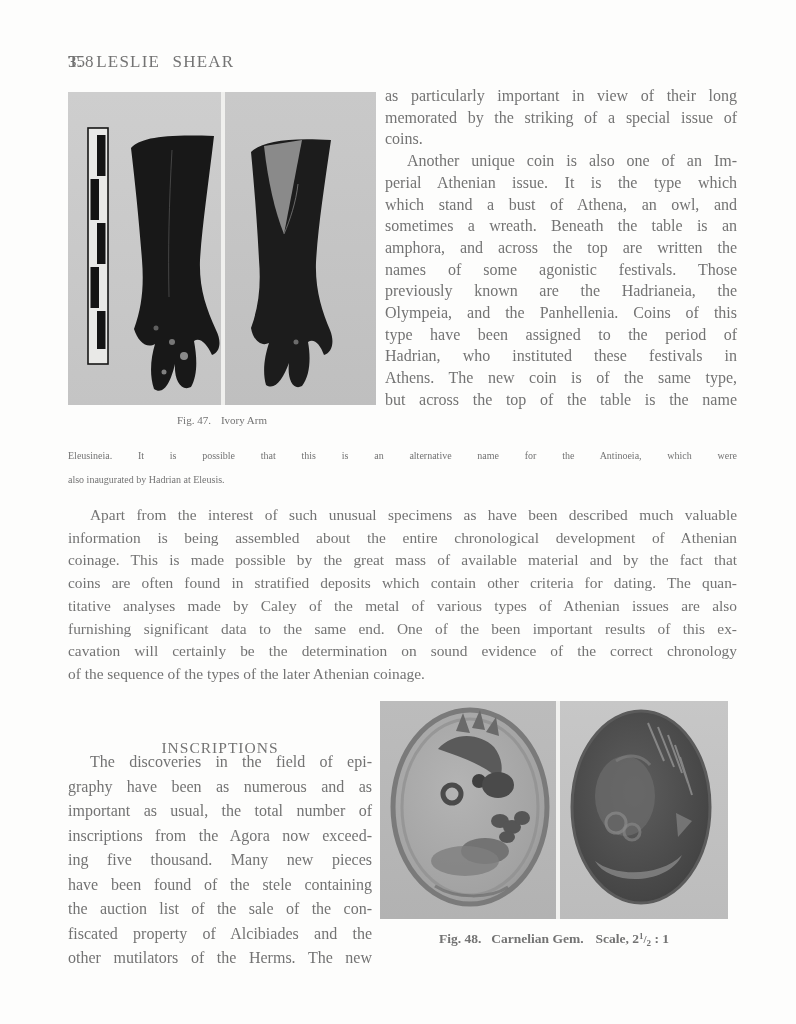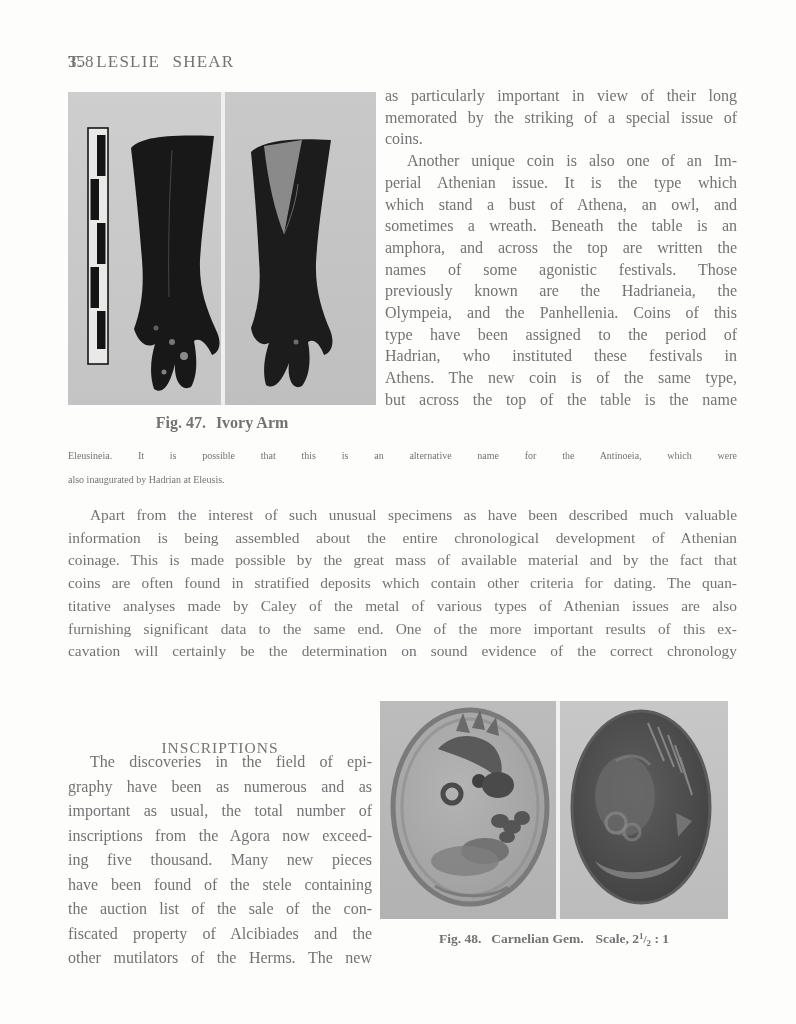--- a/index.html
+++ b/index.html
@@ -20,21 +20,21 @@
   .jcol .jline{text-align:justify;text-align-last:justify;-moz-text-align-last:justify;}
   .jcol .jline.end{text-align-last:left;-moz-text-align-last:left;}
   .jcol .jline.in{text-indent:22px;}
   .rightcol{left:385px;top:85px;width:352px;font-size:16px;line-height:21.7px;}
   .fw1{left:68px;top:444px;width:669px;font-size:10px;line-height:24px;}
   .fw2{left:68px;top:504px;width:669px;font-size:15.4px;line-height:22.7px;}
   .leftcol{left:68px;top:750px;width:304px;font-size:16px;line-height:24.5px;}
   .inshead{left:68px;top:739px;width:304px;text-align:center;font-size:15.5px;letter-spacing:1px;}
   
   .fig47{left:68px;top:92px;width:308px;}
-  .fig47cap{left:68px;top:414px;width:308px;text-align:center;font-size:16px;font-weight:700;}
+  .fig47cap{left:68px;top:414px;width:308px;text-align:center;font-size:11px;font-weight:400;}
   .fig48{left:380px;top:701px;width:348px;}
   .fig48cap{left:380px;top:931px;width:348px;text-align:center;font-size:13.5px;font-weight:700;}
   .caplabel{margin-right:10px;}
   .capmid{margin-right:12px;}
   .frac{font-size:11px;}
   .frac sup{font-size:9px;vertical-align:4px;}
   .frac sub{font-size:9px;vertical-align:-3px;}
   figure{margin:0;}
   svg{display:block;}
 </style>
@@ -113,22 +113,23 @@
   <div class="abs jcol fw1">
       <div class="jline">Eleusineia.  It is possible that this is an alternative name for the Antinoeia, which were</div>
       <div class="jline end">also inaugurated by Hadrian at Eleusis.</div>
     </div>
   <div class="abs jcol fw2">
       <div class="jline in">Apart from the interest of such unusual specimens as have been described much valuable</div>
       <div class="jline">information is being assembled about the entire chronological development of Athenian</div>
       <div class="jline">coinage.  This is made possible by the great mass of available material and by the fact that</div>
       <div class="jline">coins are often found in stratified deposits which contain other criteria for dating.  The quan-</div>
       <div class="jline">titative analyses made by Caley of the metal of various types of Athenian issues are also</div>
-      <div class="jline">furnishing significant data to the same end.  One of the more important results of this ex-</div>
+      <div class="jline">furnishing significant data to the same end.  One of the been important results of this ex-</div>
       <div class="jline">cavation will certainly be the determination on sound evidence of the correct chronology</div>
+      <div class="jline end">of the sequence of the types of the later Athenian coinage.</div>
     </div>
 
   <div class="abs inshead">INSCRIPTIONS</div>
 
   <div class="abs jcol leftcol">
       <div class="jline in">The discoveries in the field of epi-</div>
       <div class="jline">graphy have been as numerous and as</div>
       <div class="jline">important as usual, the total number of</div>
       <div class="jline">inscriptions from the Agora now exceed-</div>
       <div class="jline">ing five thousand.  Many new pieces</div>

